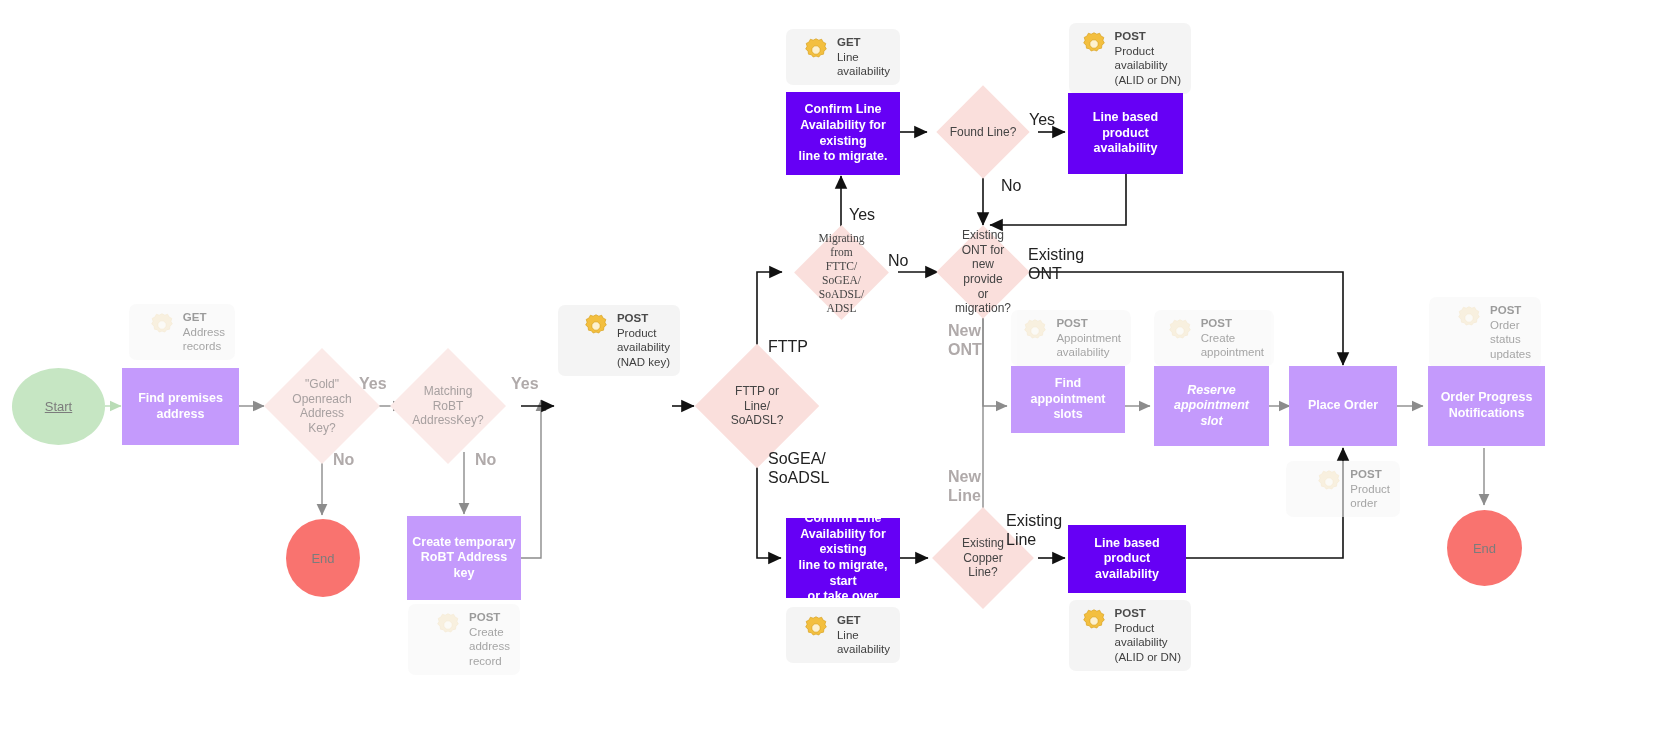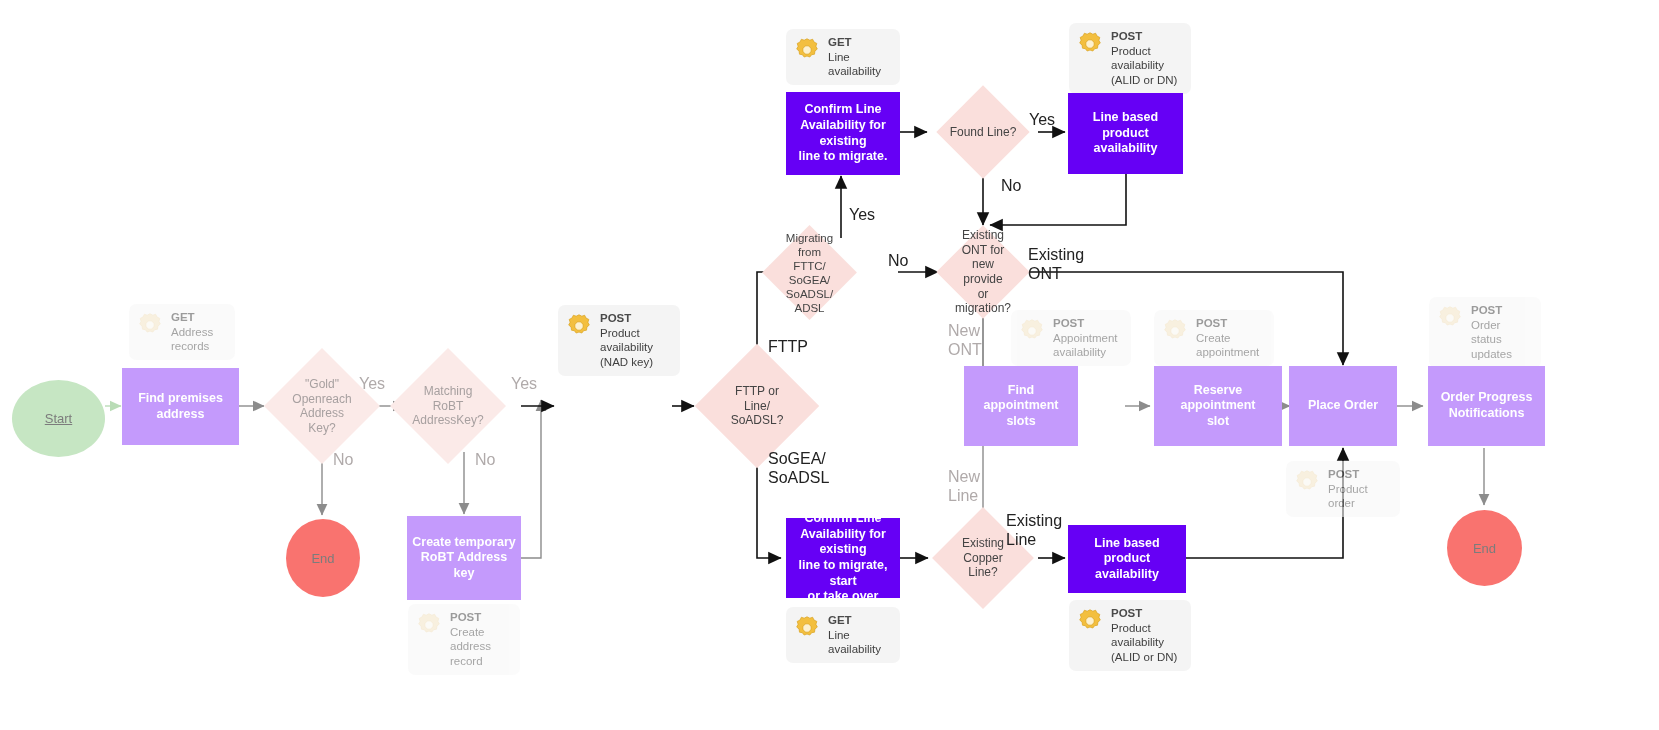--- a/index.html
+++ b/index.html
@@ -24,31 +24,31 @@
   .decision{position:absolute;}
   .decision .dia{position:absolute;left:0;top:0;width:100%;height:100%;
       background:#fadfdc;transform:rotate(45deg);}
   .decision .dia.pale{background:#fbeae8;}
   .decision .dtext{position:absolute;left:50%;top:50%;transform:translate(-50%,-50%);
       white-space:nowrap;line-height:1.22;font-size:12px;color:#444;text-align:center;}
   .decision .dtext.grey{color:#a7a0a0;}
 
   
   .api{position:absolute;display:flex;align-items:flex-start;gap:6px;
-       background:#f4f4f4;border-radius:7px;padding:6px 10px 6px 6px;box-sizing:border-box;}
+       background:#f4f4f4;border-radius:7px;padding:6px 10px 6px 6px;box-sizing:border-box;justify-content:flex-end;}
   .api .txt{font-size:11.5px;line-height:1.28;color:#5a5a5a;white-space:pre-line;}
   .api .txt b{font-weight:bold;color:#4a4a4a;}
   .api.faded{background:#f7f7f7;opacity:.55;}
   .api.strong .txt{color:#3f3f3f;}
   .gear{width:30px;height:30px;flex:0 0 30px;position:relative;top:0px;}
   .api.faded .gear{opacity:.45;}
 
   
   .elabel{position:absolute;font-size:16px;color:#555;line-height:1.2;white-space:pre-line;}
-  .elabel.grey{color:#b0aaaa;}
+  .elabel.grey{color:#b0aaaa;font-weight:bold;}
   .elabel.dark{color:#222;}
 </style>
 </head>
 <body>
 
 <div id="canvas">
 
   <svg id="wires" viewBox="0 0 1659 730">
     <defs>
       <marker id="ahGrey" markerWidth="9" markerHeight="9" refX="8" refY="4.5" orient="auto">
@@ -244,21 +244,21 @@
       <svg viewBox="0 0 64 64" width="30" height="30">
         <path d="M32 8 l6 3 6-2 3 6 6 3 -2 6 3 6 -5 4 -1 7 -6 1 -4 5 -6-2 -6 2 -4-5 -6-1 -1-7 -5-4 3-6 -2-6 6-3 3-6 6 2z" fill="#f2cf8a" stroke="#e0b660" stroke-width="1.4"></path>
         <circle cx="32" cy="32" r="9" fill="#fdf6e6" stroke="#e0b660" stroke-width="1.4"></circle>
       </svg>
     </span>
     <span class="txt"><b>POST</b><br><span>Order
 status
 updates</span></span>
   </div>
 
-  <div class="node term start" style="left:12px;top:380px;width:93px;height:77px;text-decoration:underline;">Start</div>
+  <div class="node term start" style="left:12px;top:368px;width:93px;height:77px;text-decoration:underline;">Start</div>
 
   <div class="node term end" style="left:286px;top:519px;width:74px;height:78px;">End</div>
 
   <div class="node term end" style="left:1447px;top:510px;width:75px;height:76px;">End</div>
 
   <div class="node proc light" style="left:122px;top:368px;width:117px;height:77px;white-space:pre-line;">Find premises
 address</div>
 
   <div class="node proc light" style="left:407px;top:516px;width:114px;height:84px;white-space:pre-line;">Create temporary
 RoBT Address key</div>
@@ -272,25 +272,25 @@
 availability</div>
 
   <div class="node proc deep" style="left:786px;top:518px;width:114px;height:80px;white-space:pre-line;">Confirm Line
 Availability for existing
 line to migrate, start
 or take over</div>
 
   <div class="node proc deep" style="left:1068px;top:525px;width:118px;height:68px;white-space:pre-line;">Line based product
 availability</div>
 
-  <div class="node proc light" style="left:964px;top:366px;width:114px;height:80px;white-space:pre-line;">Find
+  <div class="node proc light" style="left:1011px;top:366px;width:114px;height:67px;white-space:pre-line;">Find
 appointment
 slots</div>
 
-  <div class="node proc light" style="left:1154px;top:366px;width:128px;height:80px;white-space:pre-line;">Reserve
+  <div class="node proc light" style="left:1154px;top:366px;width:115px;height:80px;white-space:pre-line;font-style:italic;">Reserve
 appointment
 slot</div>
 
   <div class="node proc light" style="left:1289px;top:366px;width:108px;height:80px;white-space:pre-line;">Place Order</div>
 
   <div class="node proc light" style="left:1428px;top:366px;width:117px;height:80px;white-space:pre-line;">Order Progress
 Notifications</div>
 
   <div class="decision" style="left:281px;top:365px;width:82px;height:82px;">
     <span class="dia pale"></span>
@@ -303,21 +303,21 @@
     <span class="dtext grey" style="white-space:pre-line;">Matching RoBT
 AddressKey?</span>
   </div>
 
   <div class="decision" style="left:713px;top:362px;width:88px;height:88px;">
     <span class="dia"></span>
     <span class="dtext" style="white-space:pre-line;">FTTP or Line/
 SoADSL?</span>
   </div>
 
-  <div class="decision" style="left:776px;top:239px;width:67px;height:67px;">
+  <div class="decision" style="left:808px;top:239px;width:67px;height:67px;font-family:Liberation Serif, serif;">
     <span class="dia"></span>
     <span class="dtext" style="white-space:pre-line;font-size:11.5px;">Migrating
 from FTTC/
 SoGEA/
 SoADSL/
 ADSL</span>
   </div>
 
   <div class="decision" style="left:950px;top:99px;width:66px;height:66px;">
     <span class="dia"></span>

